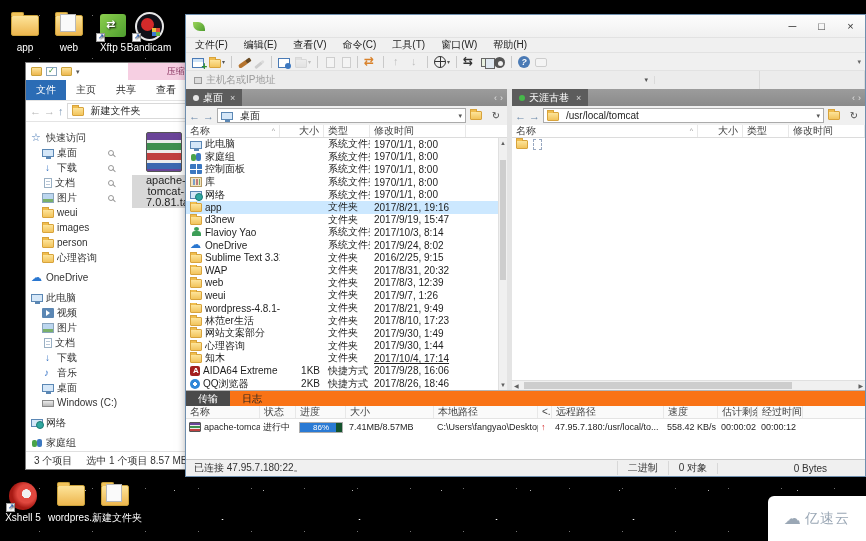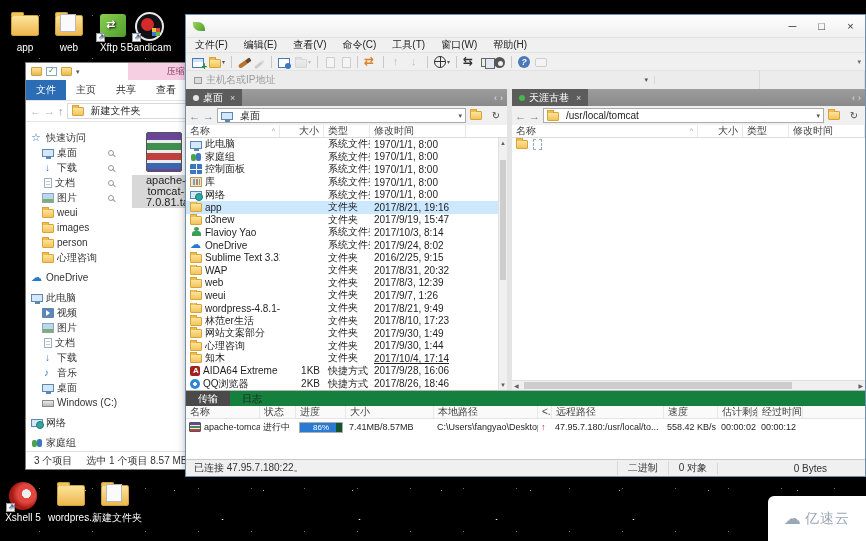--- a/index.html
+++ b/index.html
@@ -175,21 +175,21 @@
   .fcell{padding:0 4px;overflow:hidden;display:flex;align-items:center}
   .fcell.r{justify-content:flex-end}
   .vscroll{position:absolute;right:0;top:0;bottom:0;width:9px;background:#f0f0f0;border-left:1px solid #e0e0e0}
   .vscroll .thumb{position:absolute;left:1px;right:1px;top:22px;height:120px;background:#cdcdcd}
   .vscroll .ar{position:absolute;left:0;right:0;text-align:center;color:#606060;font-size:6px;line-height:10px}
   .hscroll{position:absolute;left:0;right:0;bottom:0;height:10px;background:#f0f0f0;border-top:1px solid #e0e0e0}
   .hscroll .thumb{position:absolute;top:1px;bottom:1px;left:12px;width:76%;background:#cdcdcd}
   .hscroll .ar{position:absolute;top:0;color:#606060;font-size:6px;line-height:10px}
 
   .transfer{height:69px;flex:none;display:flex;flex-direction:column;border-top:1px solid #b5b5b5}
-  .tr-tabs{height:15px;flex:none;background:#15803d;display:flex;align-items:flex-start}
+  .tr-tabs{height:15px;flex:none;background:#f97316;display:flex;align-items:flex-start}
   .tr-tab{padding:0 12px;line-height:15px;font-size:10px;color:#222}
   .tr-tab.active{background:#4a4a4a;color:#fff}
   .tr-cols{height:13px;flex:none;background:#fafafa;border-bottom:1px solid #e4e4e4;display:flex;color:#444}
   .tr-body{flex:1;background:#fff;overflow:hidden}
   .trow{display:flex;align-items:center;height:16px;white-space:nowrap;font-size:9px}
   .tcell{padding:0 3px;overflow:hidden;display:flex;align-items:center}
   .pbar{width:44px;height:11px;border:1px solid #adadad;background:#14532d;position:relative}
   .pbar .fill{position:absolute;left:0;top:0;bottom:0;background:#2a7ad4}
   .pbar .plabel{position:absolute;inset:0;text-align:center;color:#fff;font-size:8px;line-height:10px}
   .up-red{color:#d42a2a;font-weight:bold}

